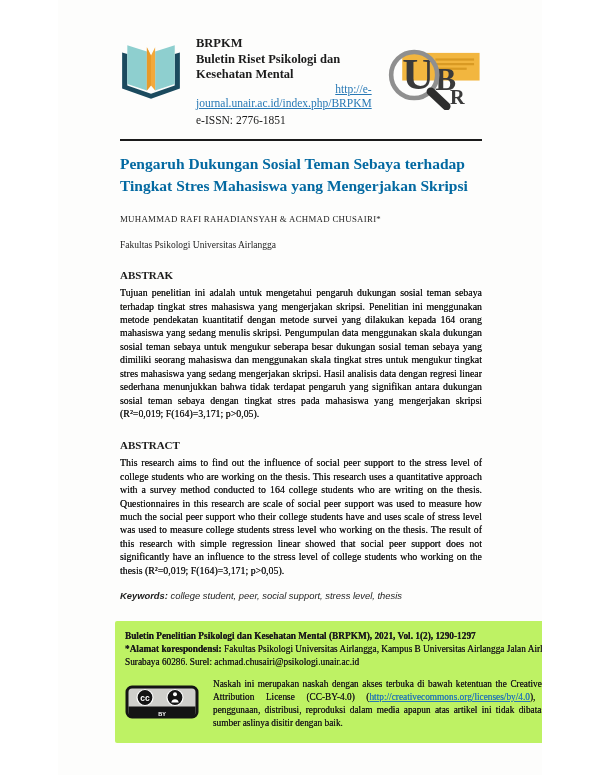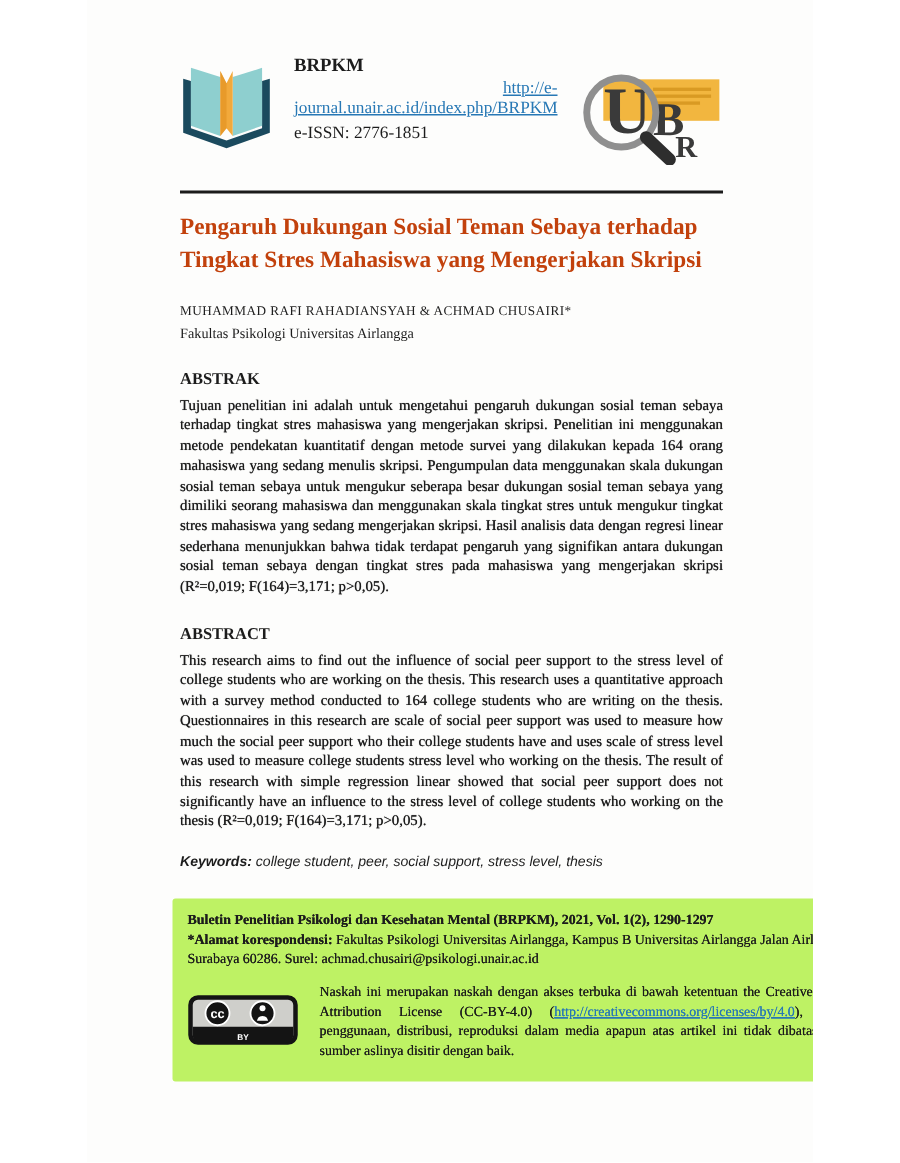--- a/index.html
+++ b/index.html
@@ -19,23 +19,23 @@
   .logo-book{flex:0 0 auto;margin-top:2px;}
   .mast-text{margin-left:14px;line-height:1.18;}
   .mast-acronym{font-size:12.5px;font-weight:bold;}
   .mast-name{font-size:12.5px;font-weight:bold;margin-top:1px;}
   .mast-url{display:inline-block;font-size:11.5px;color:#2778b5;text-decoration:underline;margin-top:2px;cursor:pointer;text-align:right;}
   .mast-issn{font-size:11.5px;margin-top:2px;}
   .logo-unair{margin-left:auto;margin-top:4px;}
   .rule{border:none;border-top:2.5px solid #1b1b1b;margin:12px 0 0 0;}
   
   .article-type{margin-top:20px;font-size:8.5px;font-weight:bold;letter-spacing:.4px;}
-  .title{margin:12px 0 17px 0;font-size:15.5px;line-height:22px;font-weight:bold;color:#c2410c;max-width:478px;}
+  .title{margin:12px 0 17px 0;font-size:15.5px;line-height:22px;font-weight:bold;color:#0369a1;max-width:478px;}
   .authors{margin-top:11px;font-size:8.8px;letter-spacing:.3px;}
-  .affiliation{margin-top:6px;font-size:9.5px;}
+  .affiliation{margin-top:16px;font-size:9.5px;}
   
   .sec-head{margin:19px 0 0 0;font-size:11px;font-weight:bold;}
   .body-par{
     margin:5px 0 0 0;font-size:9.9px;line-height:13.4px;
     text-align:justify;text-shadow:0 0 .45px currentColor;
   }
   .kw-line{margin:13px 0 0 0;font-size:9.4px;font-family:"Liberation Sans", sans-serif;font-style:italic;}
   .kw-label{font-weight:bold;}
   
   .meta-box{
@@ -64,20 +64,21 @@
       <svg width="62" height="66" viewBox="0 0 60 64" aria-hidden="true">
         <path d="M2 14 L2 49 L30 59 L58 49 L58 14 L53 15.5 L53 46 L30 54 L7 46 L7 15.5 Z" fill="#1b4a5e"></path>
         <path d="M7 7 L26 13 L26 51 L7 44.5 Z" fill="#8ecfcf"></path>
         <path d="M53 7 L34 13 L34 51 L53 44.5 Z" fill="#8ecfcf"></path>
         <path d="M26 9 L30 17 L34 9 L34 51 L30 46 L26 51 Z" fill="#f2a93b"></path>
         <path d="M26 9 L30 17 L30 46 L26 51 Z" fill="#e08e1e" opacity="0.55"></path>
       </svg>
     </span>
     <div class="mast-text">
       <div class="mast-acronym">BRPKM</div>
+      <div class="mast-name">Buletin Riset Psikologi dan Kesehatan Mental</div>
       <a class="mast-url">http://e-journal.unair.ac.id/index.php/BRPKM</a>
       <div class="mast-issn">e-ISSN: 2776-1851</div>
     </div>
     <span class="logo-unair">
       <svg width="112" height="70" viewBox="0 0 112 76" aria-hidden="true">
         <rect x="28" y="14" width="84" height="30" fill="#f2b63f"></rect>
         <rect x="64" y="20" width="42" height="2.4" fill="#d99a23"></rect>
         <rect x="64" y="25" width="42" height="2.4" fill="#d99a23"></rect>
         <rect x="64" y="30" width="34" height="2.4" fill="#d99a23"></rect>
         <text x="28" y="53" font-family="Liberation Serif, serif" font-weight="bold" font-size="48" fill="#3a3a3a">U</text>

